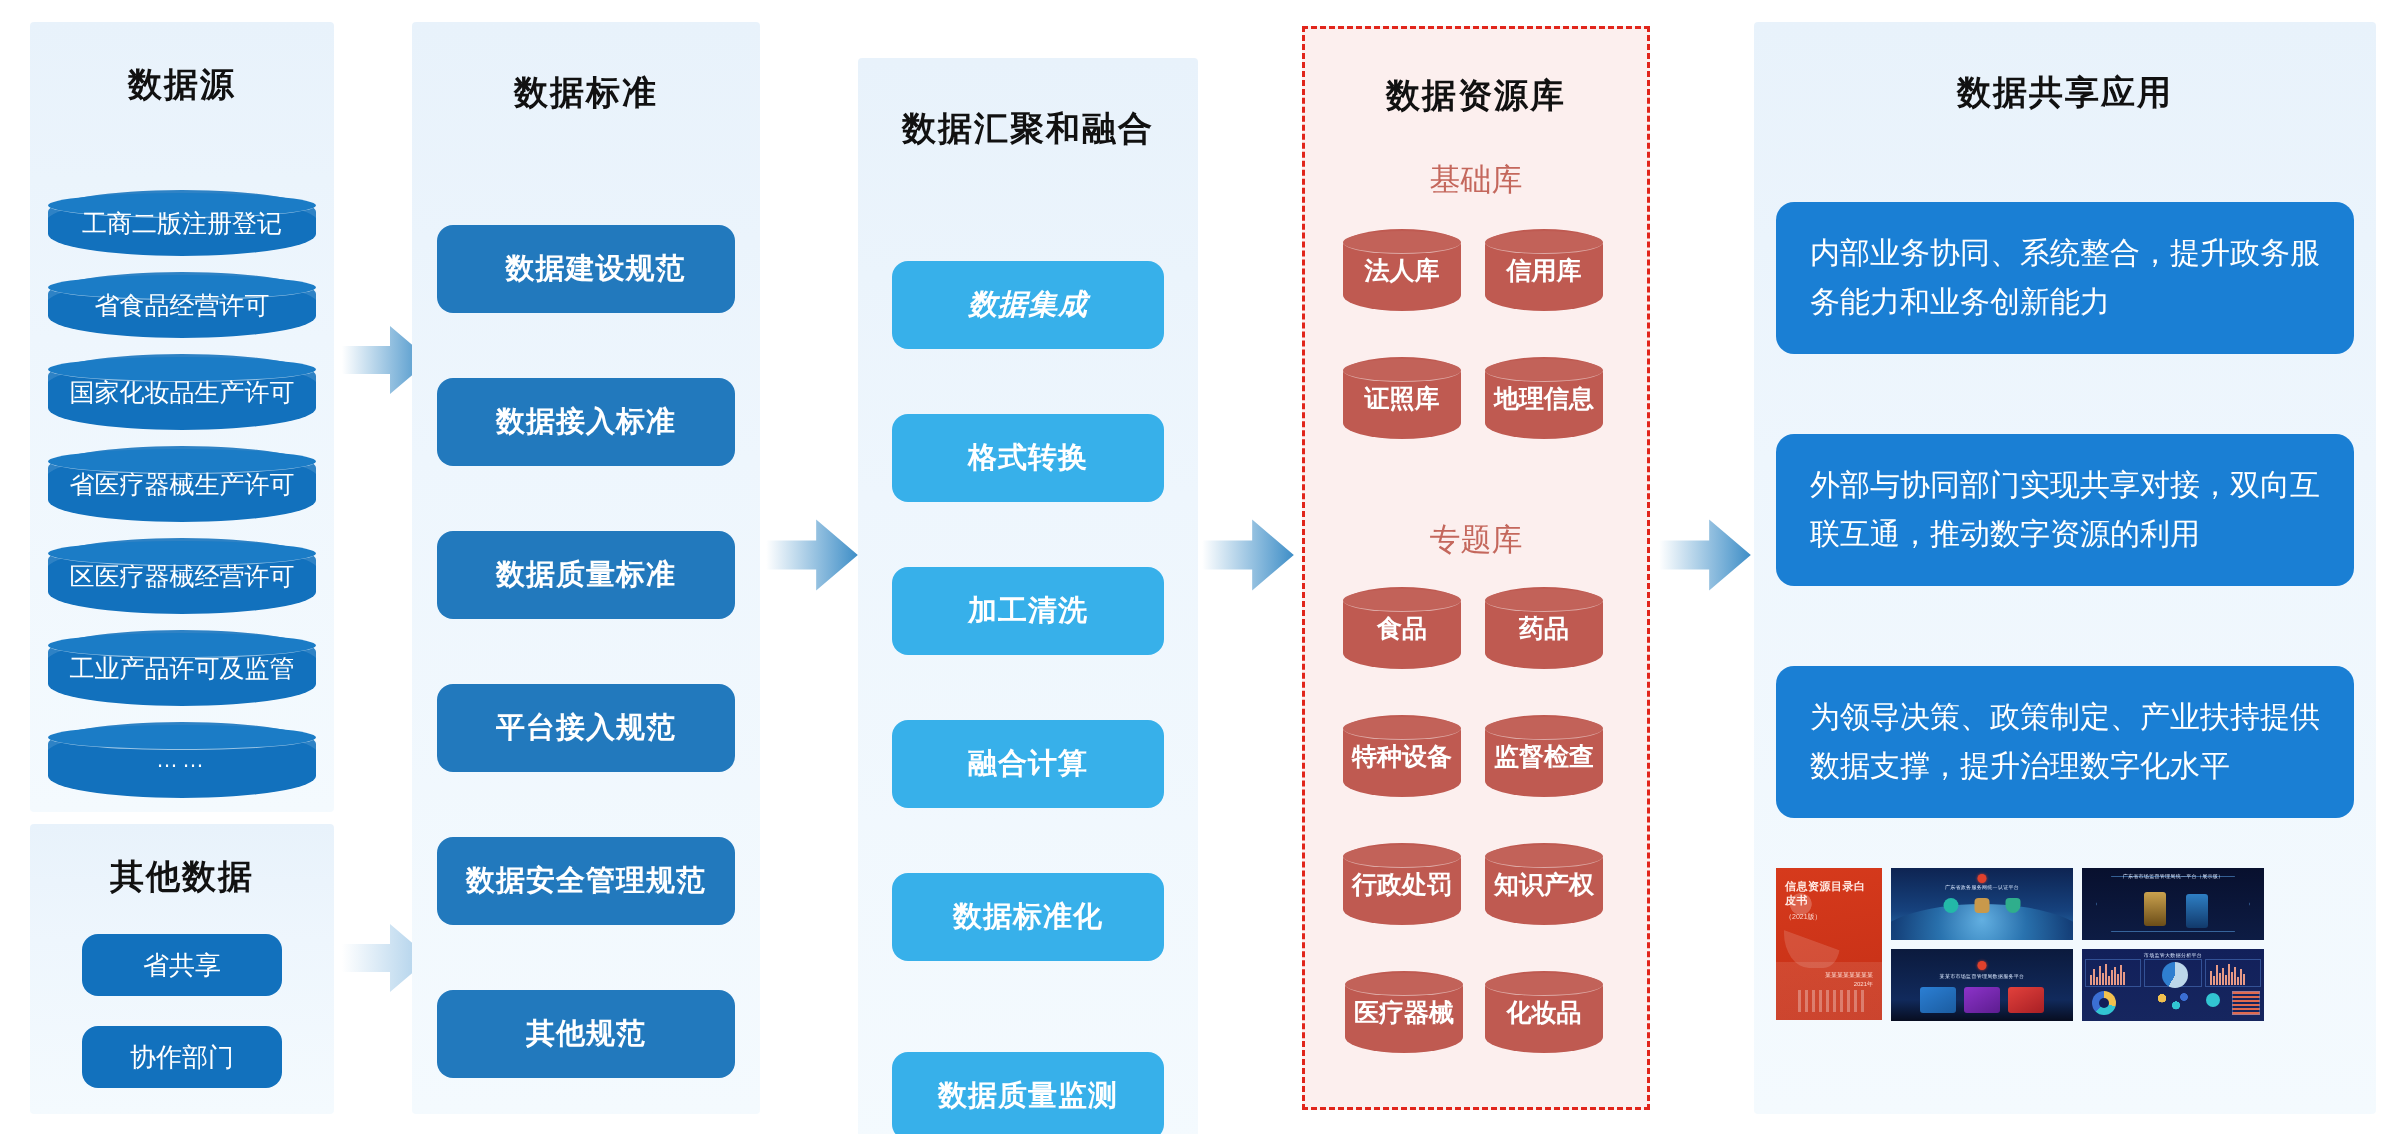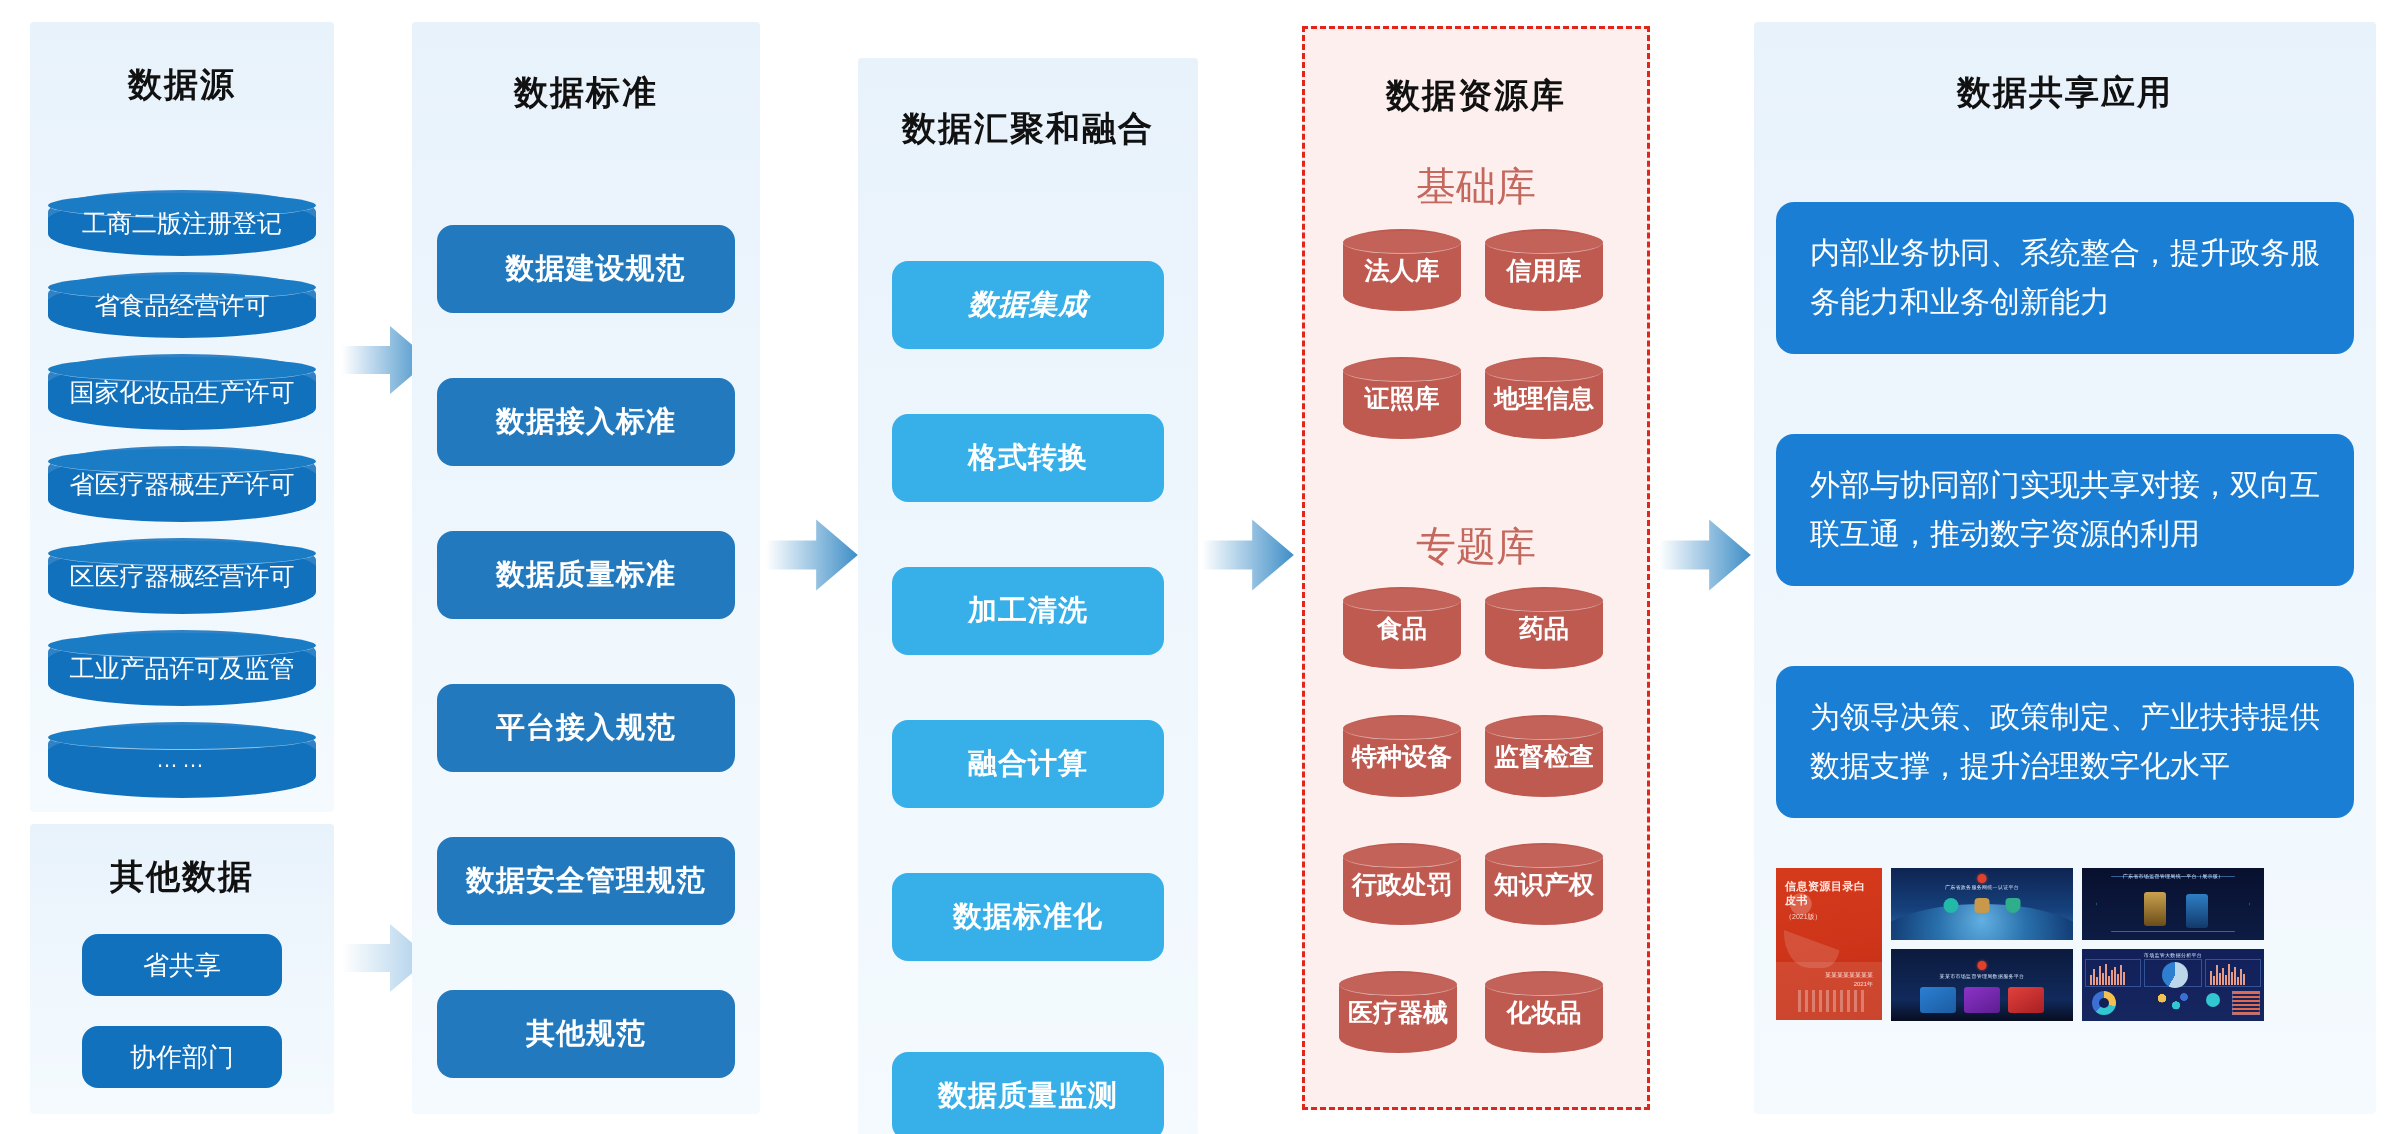--- a/index.html
+++ b/index.html
@@ -67,21 +67,21 @@
   }
 
   
   #col-res{
     position:absolute;
     background:#fcefee;
     border:3px dashed #e1251b;
   }
   .sub-title{
     position:absolute; left:0; right:0; text-align:center;
-    font-size:40px; color:#c4675c;
+    font-size:31px; color:#c4675c;
   }
   .rcyl{
     position:absolute;
     width:118px; height:82px;
     background:#bf5a51;
     border-radius:50%/16px;
     display:flex; align-items:center; justify-content:center;
     color:#ffffff; font-size:25px; font-weight:bold; text-align:center;
     line-height:1.05;
     padding:0 4px;
@@ -330,21 +330,21 @@
       </div>
     <div class="rcyl" style="left:180px; top:686px;">
       <span>监督检查</span>
       </div>
     <div class="rcyl" style="left:38px;  top:814px;">
       <span>行政处罚</span>
       </div>
     <div class="rcyl" style="left:180px; top:814px;">
       <span>知识产权</span>
       </div>
-    <div class="rcyl" style="left:34px;  top:942px;text-align:center;">
+    <div class="rcyl" style="left:40px;  top:942px;text-align:center;">
       <span>医疗器械</span>
       </div>
     <div class="rcyl" style="left:180px; top:942px;">
       <span>化妆品</span>
       </div>
   </div>
 
   <div class="arrow" style="left:1655px; top:505px;">
     <svg width="100" height="100" viewBox="0 0 96 96">
       <defs>

